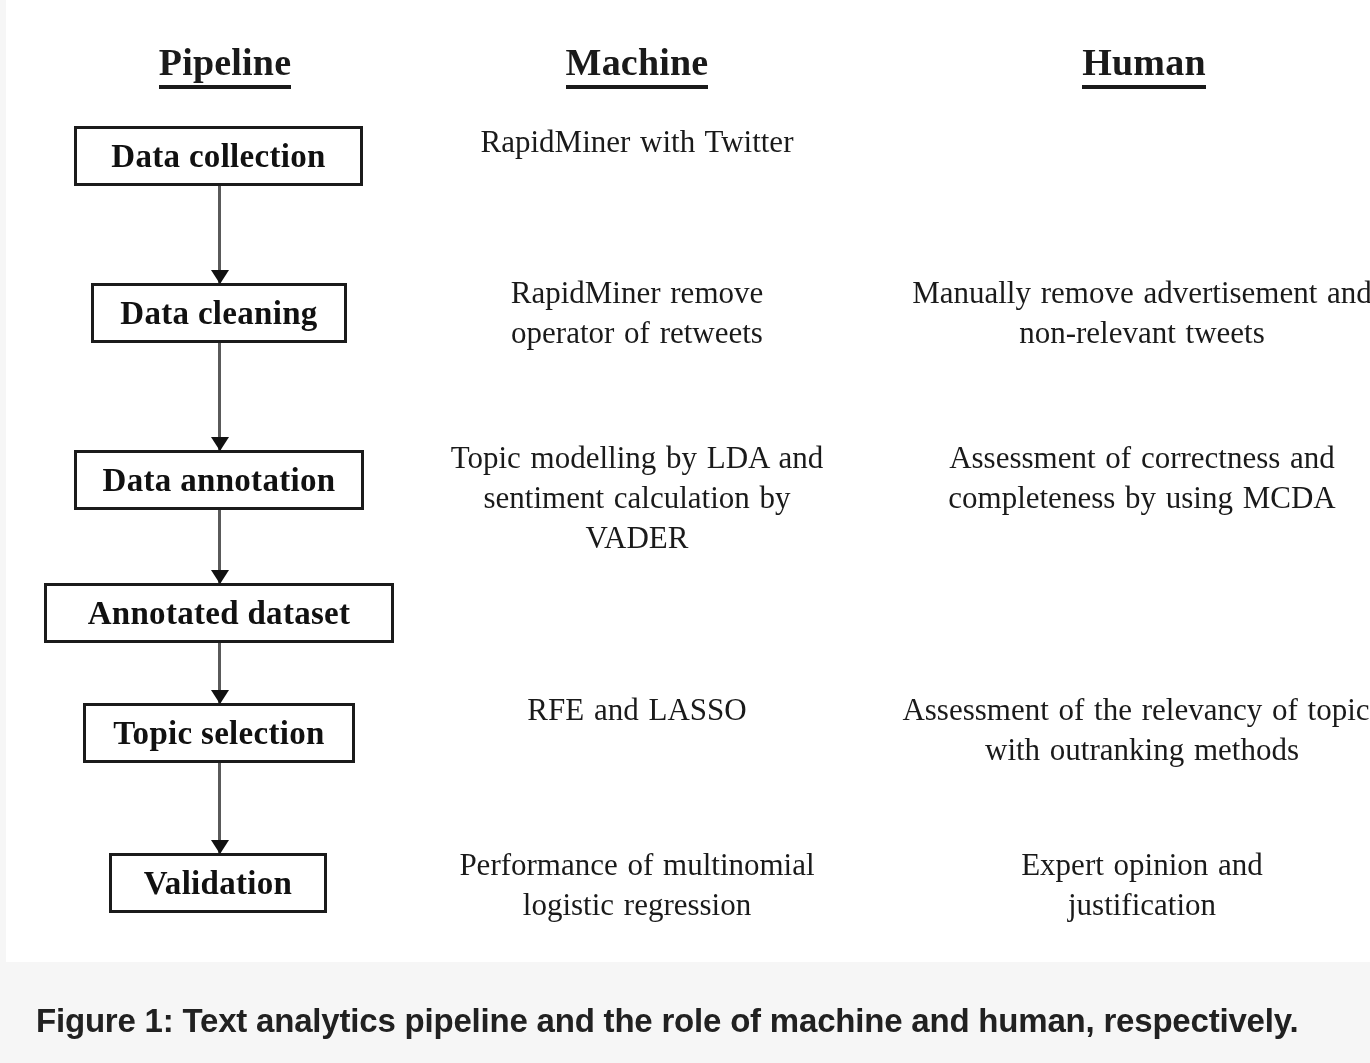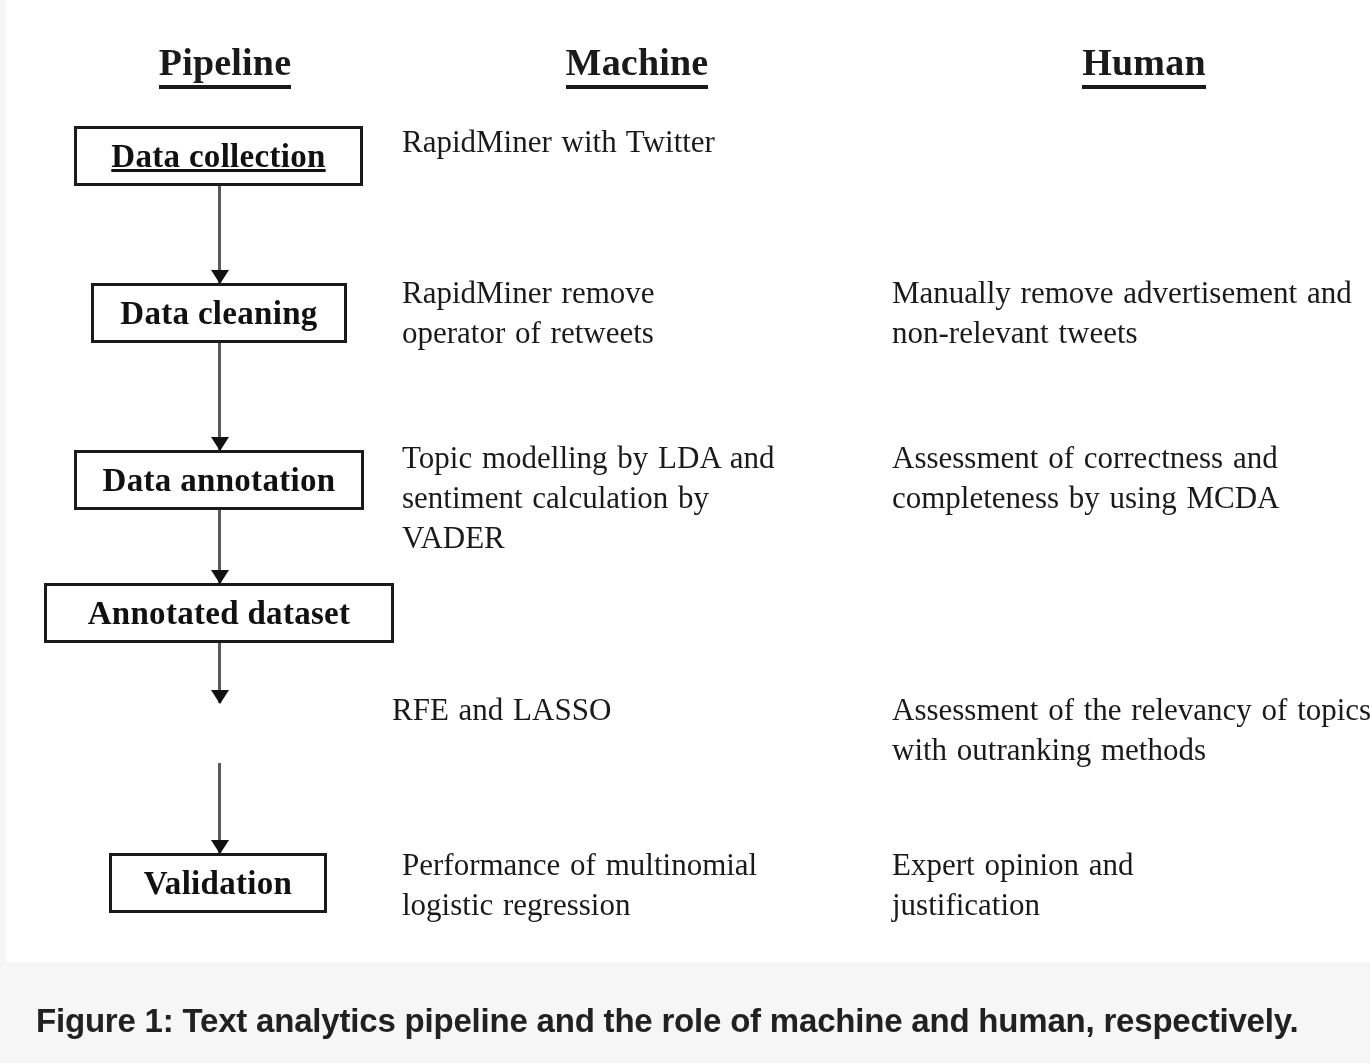--- a/index.html
+++ b/index.html
@@ -93,21 +93,21 @@
     border-top: 14px solid #111111;
   }
 
   
   .cell-text {
     position: absolute;
     font-family: "Liberation Serif", serif;
     font-size: 31px;
     line-height: 40px;
     color: #1a1a1a;
-    text-align: left;
+    text-align: center;
     word-spacing: 2px;
   }
   .machine-col { left: 396px; width: 470px; }
   .human-col   { left: 886px; width: 500px; }
 
   
   #caption-bar {
     position: absolute;
     left: 0;
     top: 962px;
@@ -139,28 +139,29 @@
     <div class="col-header" id="header-pipeline">
       <span class="hdr-text">Pipeline</span>
     </div>
     <div class="col-header" id="header-machine">
       <span class="hdr-text">Machine</span>
     </div>
     <div class="col-header" id="header-human">
       <span class="hdr-text">Human</span>
     </div>
 
-    <div class="pipe-box" style="left:68px; top:126px; width:289px; height:60px;text-decoration:underline;">Data collection</div>
+    <div class="pipe-box" style="left:68px; top:126px; width:289px; height:60px;">Data collection</div>
 
     <div class="pipe-box" style="left:85px; top:283px; width:256px; height:60px;">Data cleaning</div>
 
     <div class="pipe-box" style="left:68px; top:450px; width:290px; height:60px;">Data annotation</div>
 
     <div class="pipe-box" style="left:38px; top:583px; width:350px; height:60px;">Annotated dataset</div>
 
+    <div class="pipe-box" style="left:77px; top:703px; width:272px; height:60px;">Topic selection</div>
 
     <div class="pipe-box" style="left:103px; top:853px; width:218px; height:60px;">Validation</div>
 
     <div class="arrow" style="top:186px; height:97px;"></div>
     <div class="arrow" style="top:343px; height:107px;"></div>
     <div class="arrow" style="top:510px; height:73px;"></div>
     <div class="arrow" style="top:643px; height:60px;"></div>
     <div class="arrow" style="top:763px; height:90px;"></div>
 
     <div class="cell-text machine-col" style="top:122px;">

